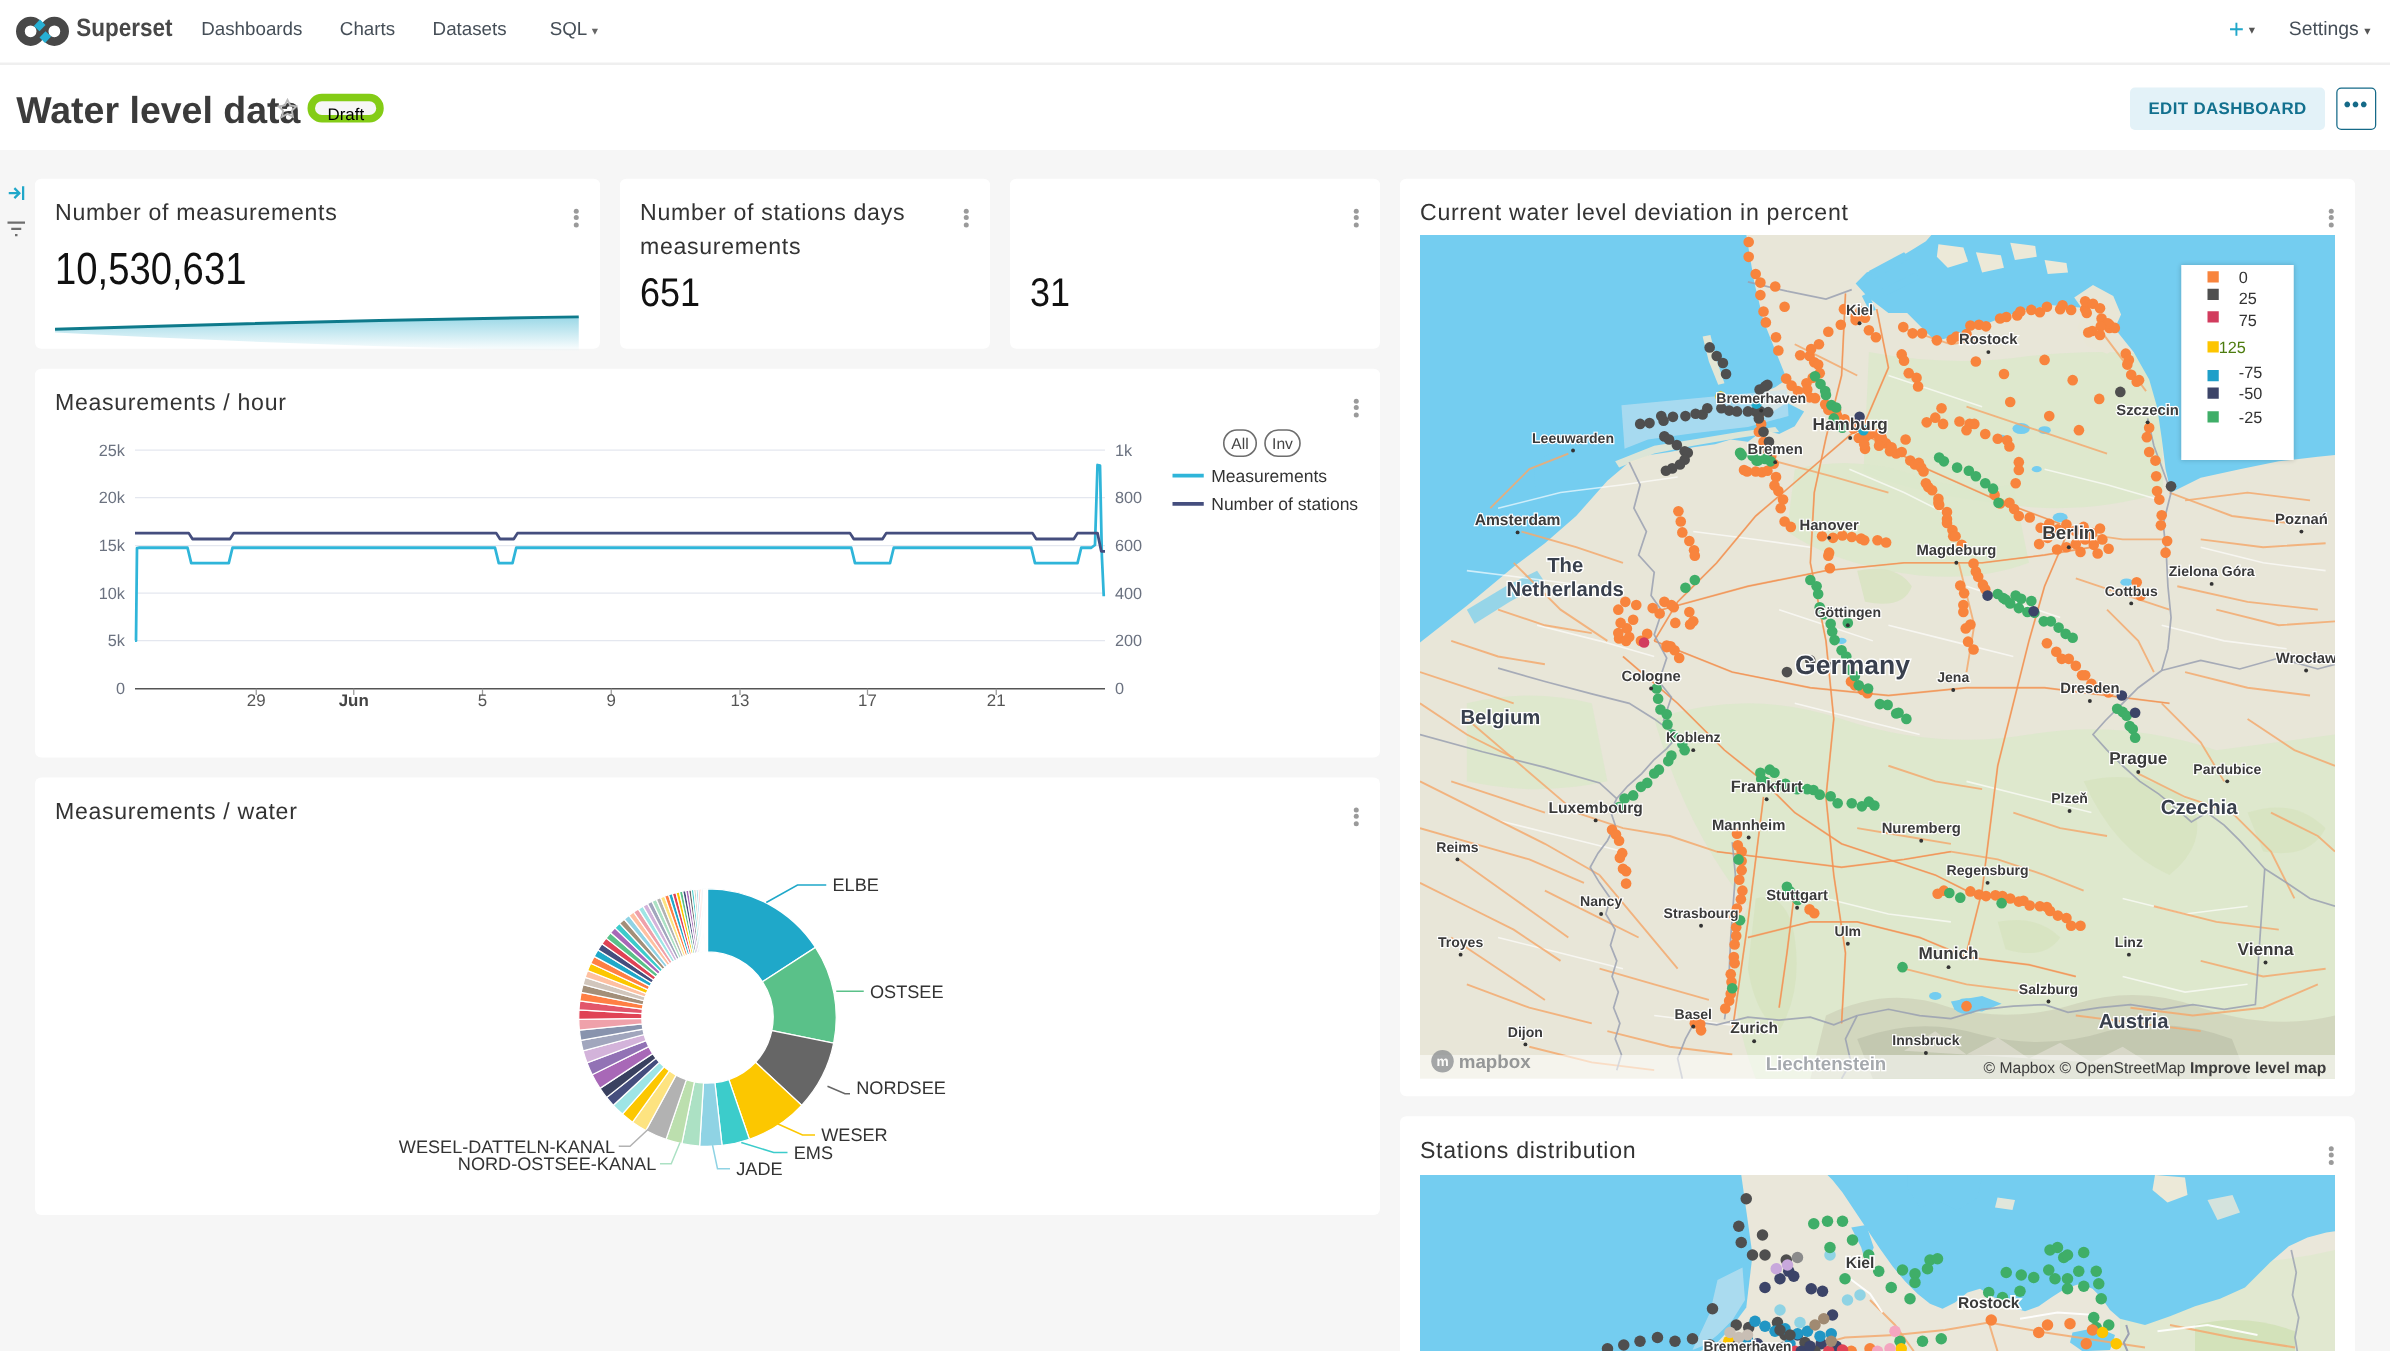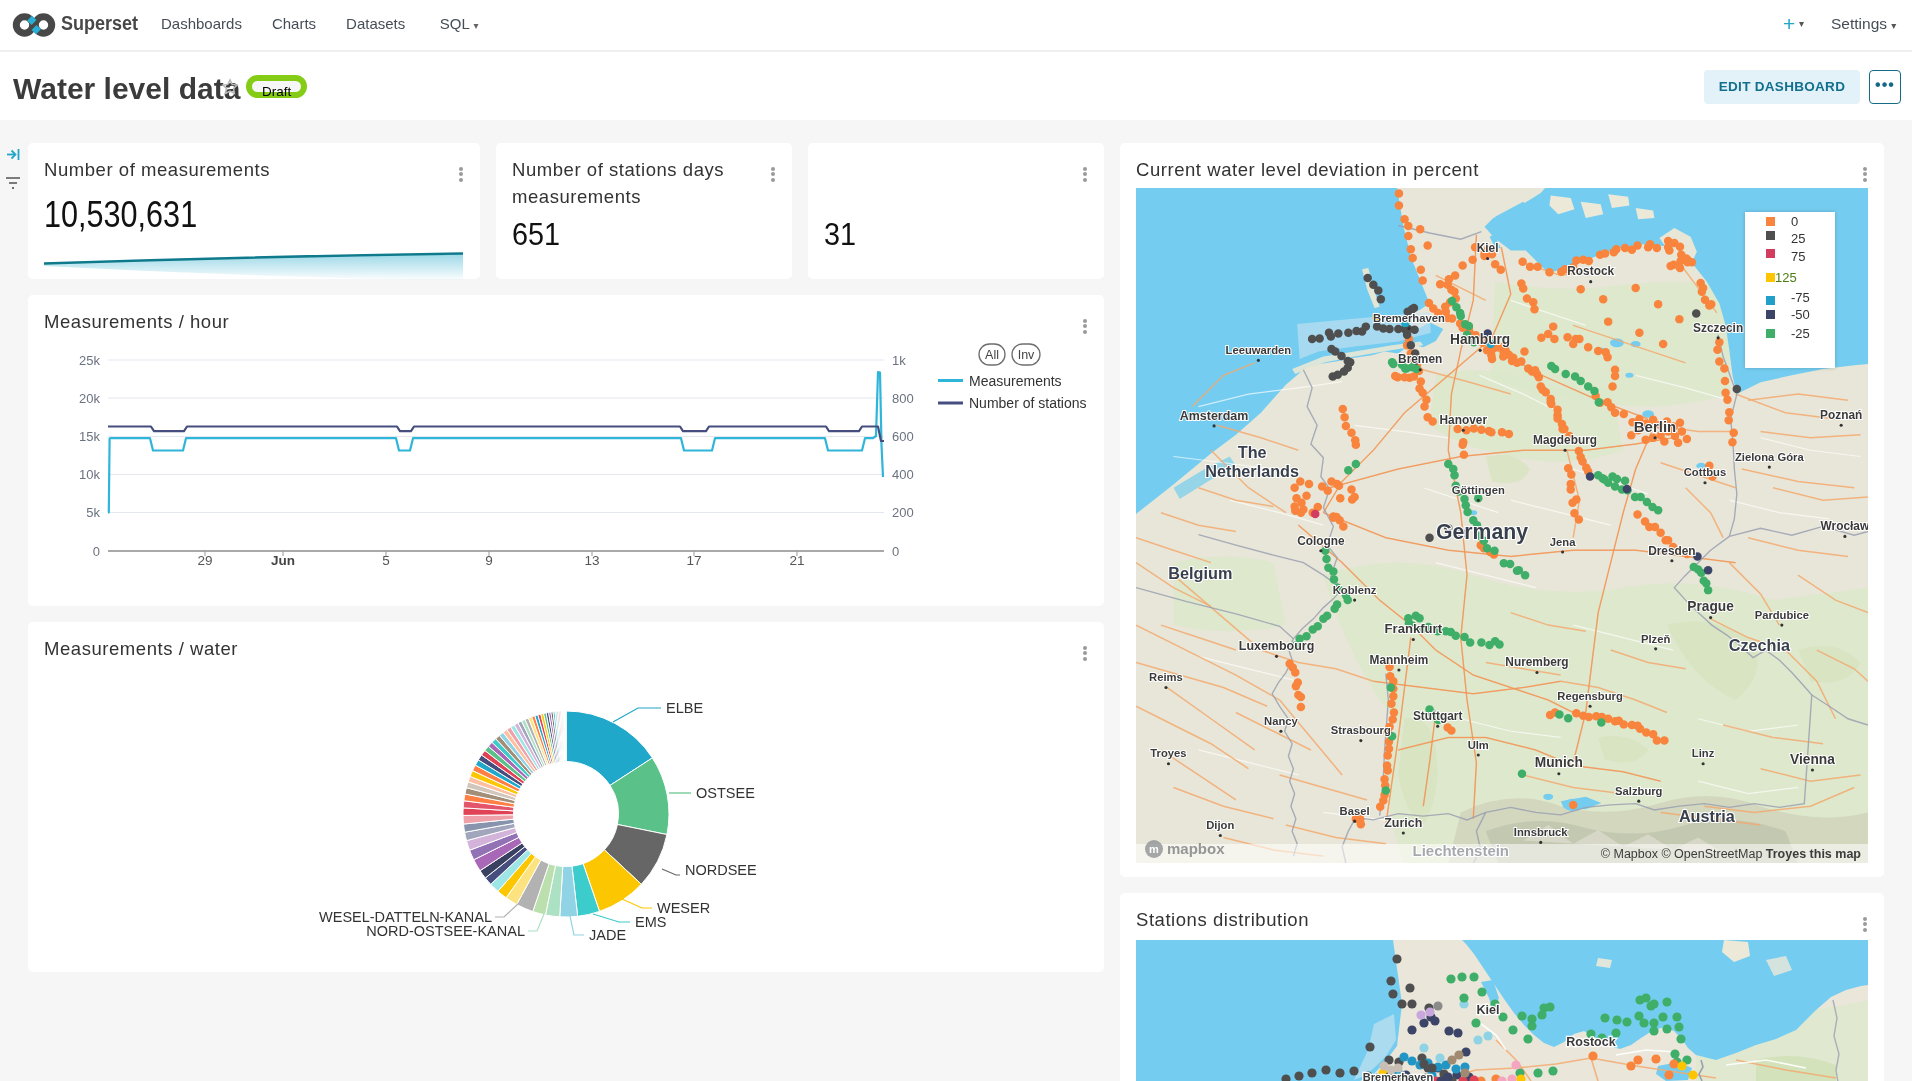--- a/index.html
+++ b/index.html
@@ -965,21 +965,21 @@
         <circle cx="648" cy="1048" r="2.5" fill="#333"></circle>
         <text x="186" y="432" font-size="26" fill="#39404d" text-anchor="middle" stroke="#ffffff" stroke-width="3.5" paint-order="stroke" font-weight="700">The</text>
         <text x="186" y="463" font-size="26" fill="#39404d" text-anchor="middle" stroke="#ffffff" stroke-width="3.5" paint-order="stroke" font-weight="700">Netherlands</text>
         <text x="103" y="627" font-size="26" fill="#39404d" text-anchor="middle" stroke="#ffffff" stroke-width="3.5" paint-order="stroke" font-weight="700">Belgium</text>
         <text x="554" y="562" font-size="34" fill="#39404d" text-anchor="middle" stroke="#ffffff" stroke-width="3.5" paint-order="stroke" font-weight="700">Germany</text>
         <text x="998" y="742" font-size="26" fill="#39404d" text-anchor="middle" stroke="#ffffff" stroke-width="3.5" paint-order="stroke" font-weight="700">Czechia</text>
         <text x="914" y="1016" font-size="26" fill="#39404d" text-anchor="middle" stroke="#ffffff" stroke-width="3.5" paint-order="stroke" font-weight="700">Austria</text>
         <text x="520" y="1070" font-size="24" fill="#39404d" text-anchor="middle" stroke="#ffffff" stroke-width="3.5" paint-order="stroke" font-weight="700">Liechtenstein</text>
       </svg>
   <div style="position:absolute;left:0;bottom:0;width:732px;height:19px;background:rgba(255,255,255,0.55)"></div>
-  <div style="position:absolute;right:7px;bottom:2px;font-size:12.5px;color:#3c3c3c">© Mapbox © OpenStreetMap <b>Troyes this map</b></div>
+  <div style="position:absolute;right:7px;bottom:2px;font-size:12.5px;color:#3c3c3c">© Mapbox © OpenStreetMap <b>Improve level map</b></div>
   <svg width="88" height="22" viewBox="0 0 88 22" style="position:absolute;left:8px;bottom:3px;opacity:0.75">
    <circle cx="10" cy="11" r="9" fill="#8a8d90"></circle>
         <text x="10" y="15" font-size="11" fill="#fff" text-anchor="middle" font-weight="bold">m</text>
    <text x="23" y="16" font-size="15" fill="#75787b" font-weight="700">mapbox</text>
       </svg>
   <div style="position:absolute;left:609px;top:24px;width:90px;height:156px;background:#fff;box-shadow:0 0 4px rgba(0,0,0,0.2)">
         <div style="display:flex;align-items:center;height:18.7px">
           <span style="width:9px;height:9px;background:#f8843d;margin-left:21px"></span>
           <span style="margin-left:16px;font-size:13px;color:#333">0</span>
         </div>

